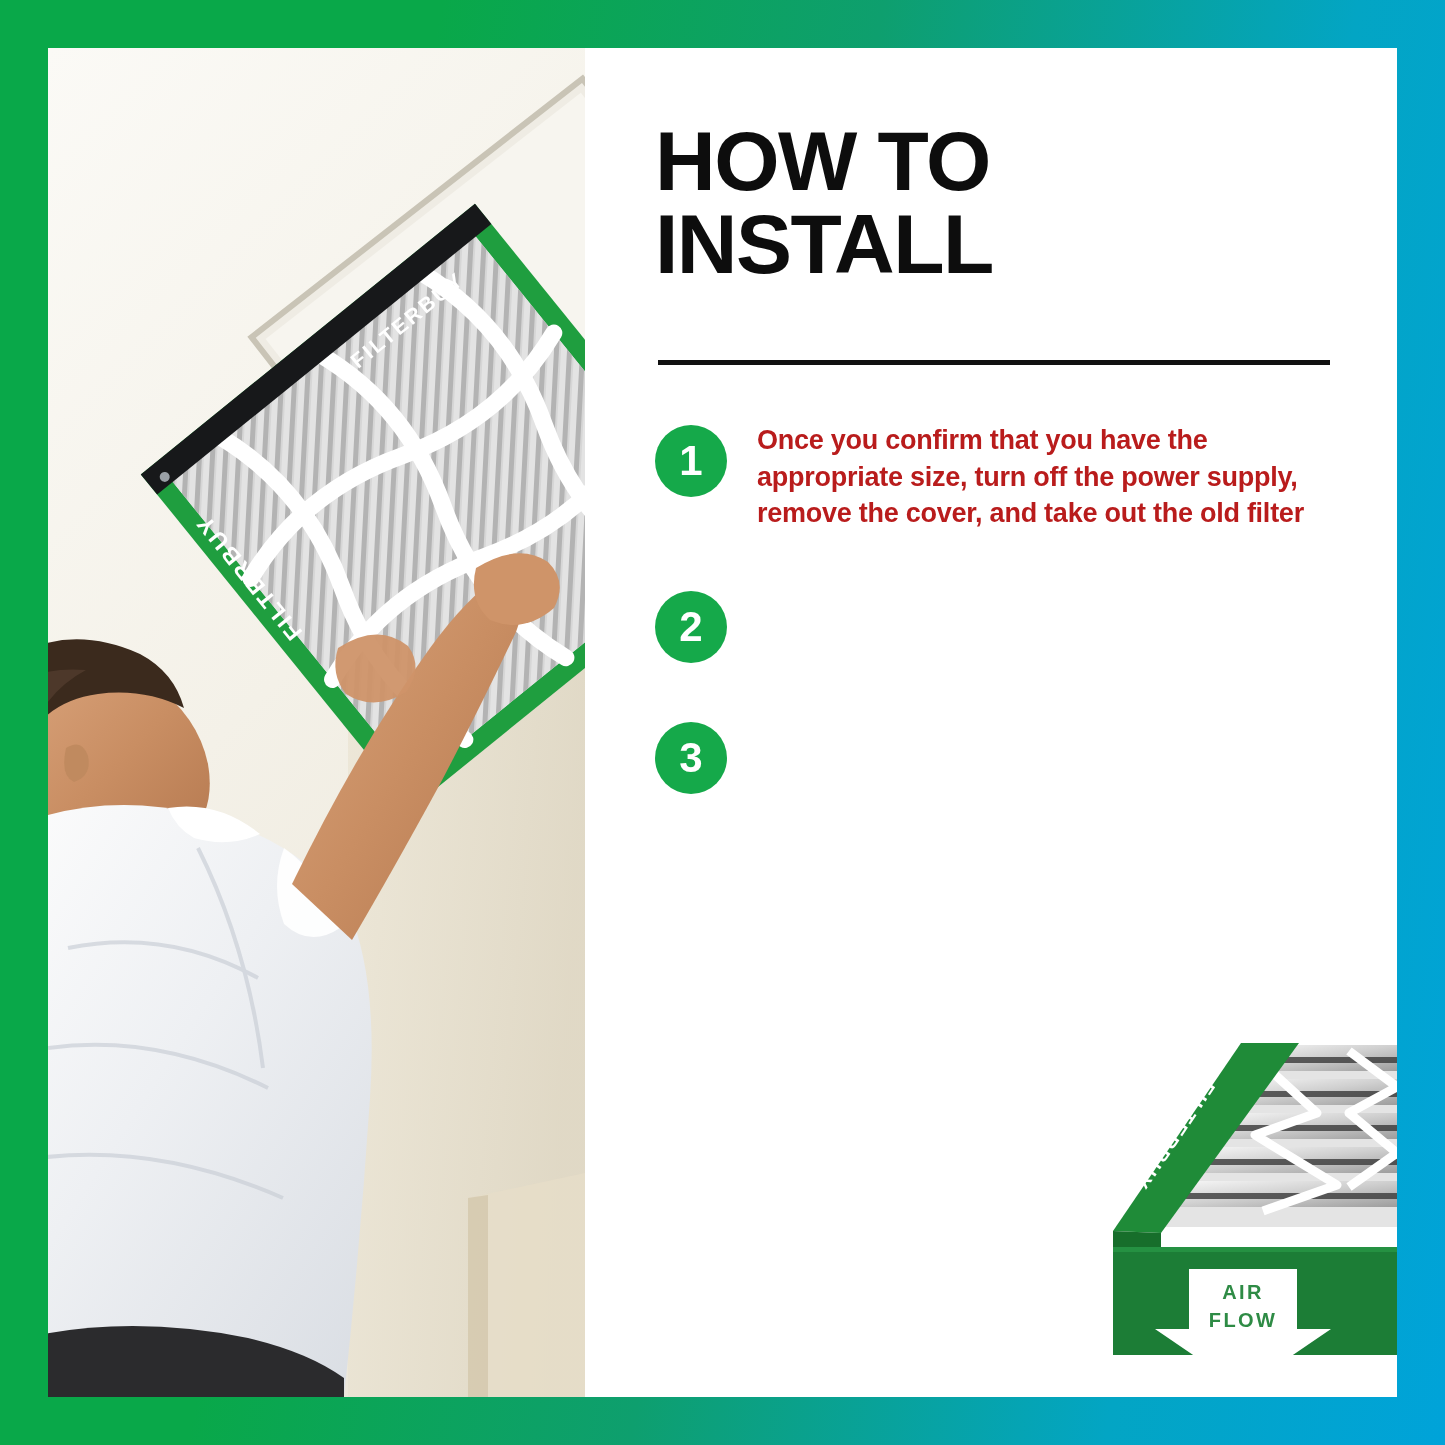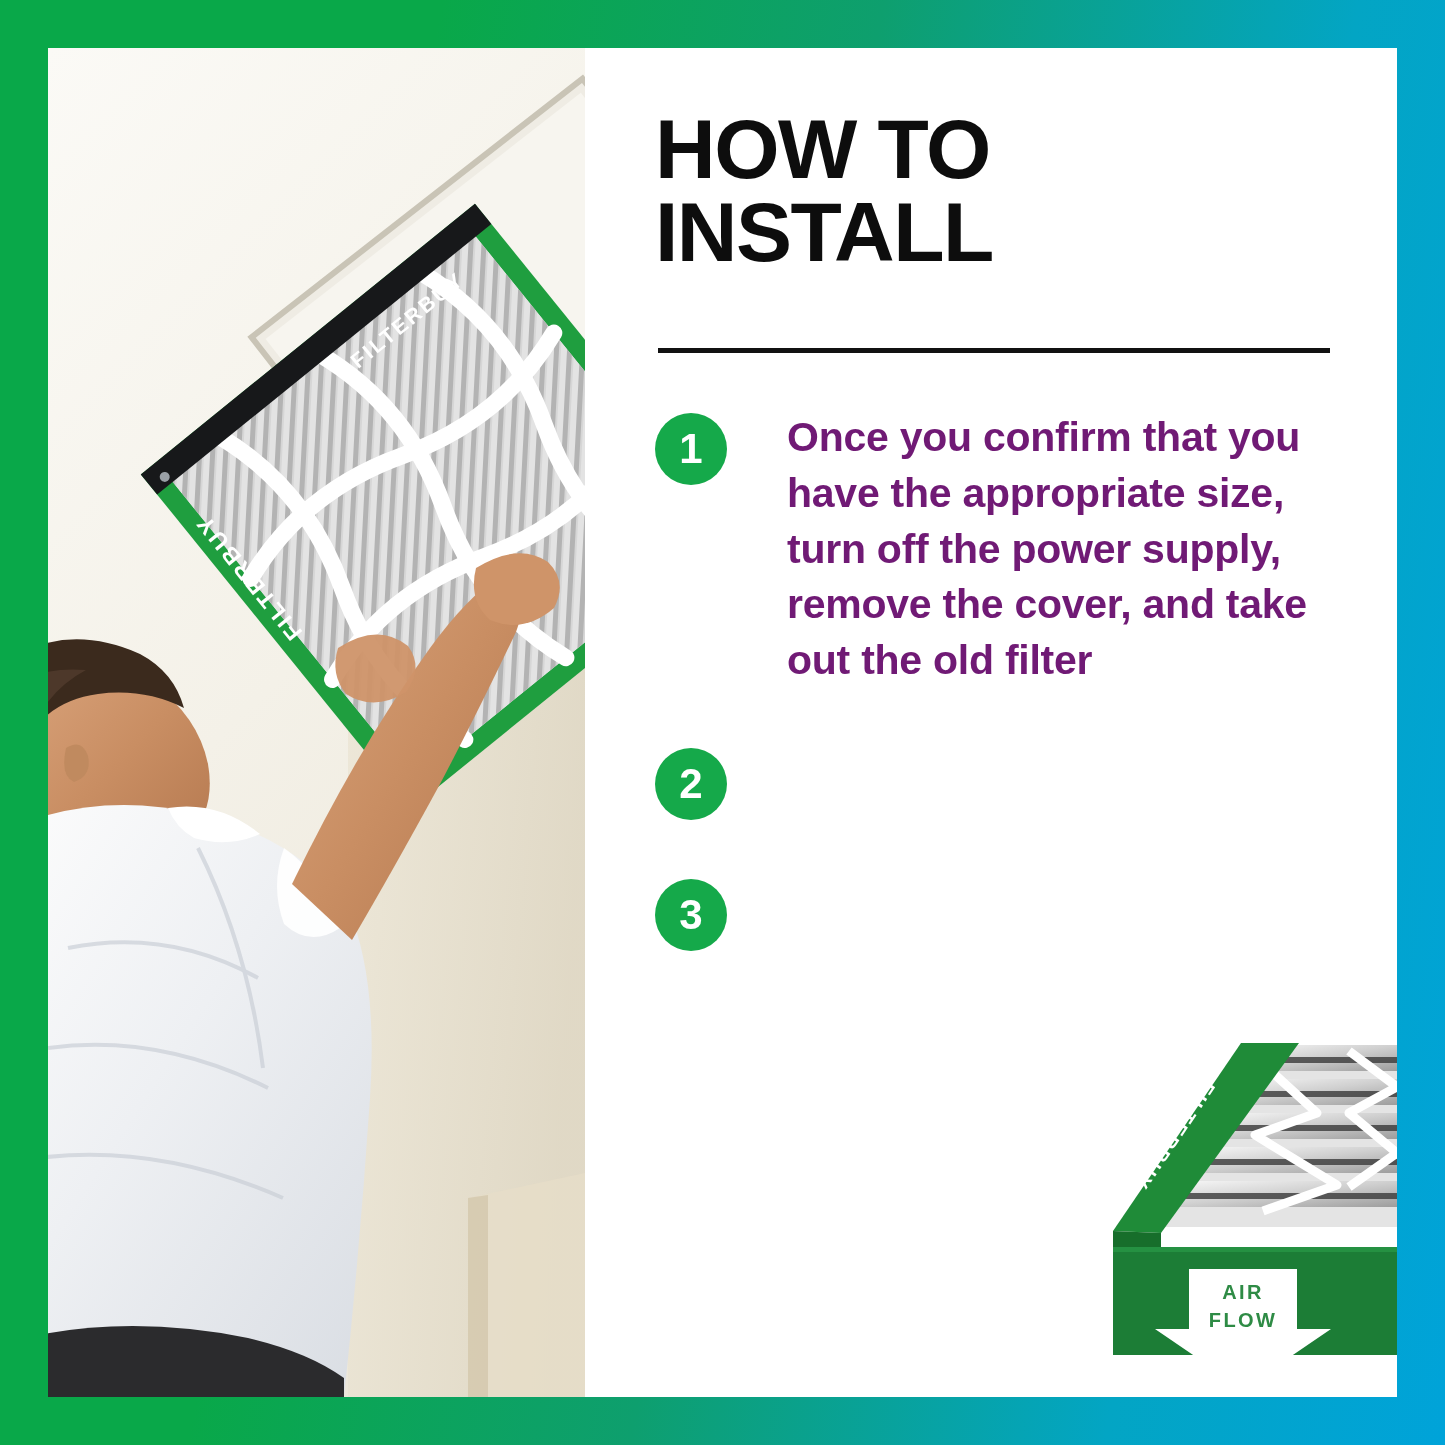--- a/index.html
+++ b/index.html
@@ -39,21 +39,21 @@
     height: 1349px;
     overflow: hidden;
     background: #f3f0ea;
   }
   .photo-svg { display: block; width: 537px; height: 1349px; }
 
   
   #content {
     position: absolute;
     left: 607px;
-    top: 0;
+    top: 12px;
     width: 742px;
     height: 1349px;
   }
 
   #headline {
     position: absolute;
     left: 0;
     top: 60px;
     width: 690px;
     font-size: 84px;
@@ -97,25 +97,25 @@
     font-size: 42px;
     font-weight: bold;
     display: flex;
     align-items: center;
     justify-content: center;
     margin-top: 3px;
     font-family: "Liberation Sans", sans-serif;
   }
   .step-text {
     flex: 1 1 auto;
-    margin-left: 60px;
-    font-size: 41px;
+    margin-left: 30px;
+    font-size: 27px;
     line-height: 1.36;
     font-weight: bold;
-    color: #701a75;
+    color: #b91c1c;
     letter-spacing: -0.25px;
     font-family: "Liberation Sans", sans-serif;
   }
 
   
   #product {
     position: absolute;
     right: 0;
     bottom: 42px;
     width: 348px;

